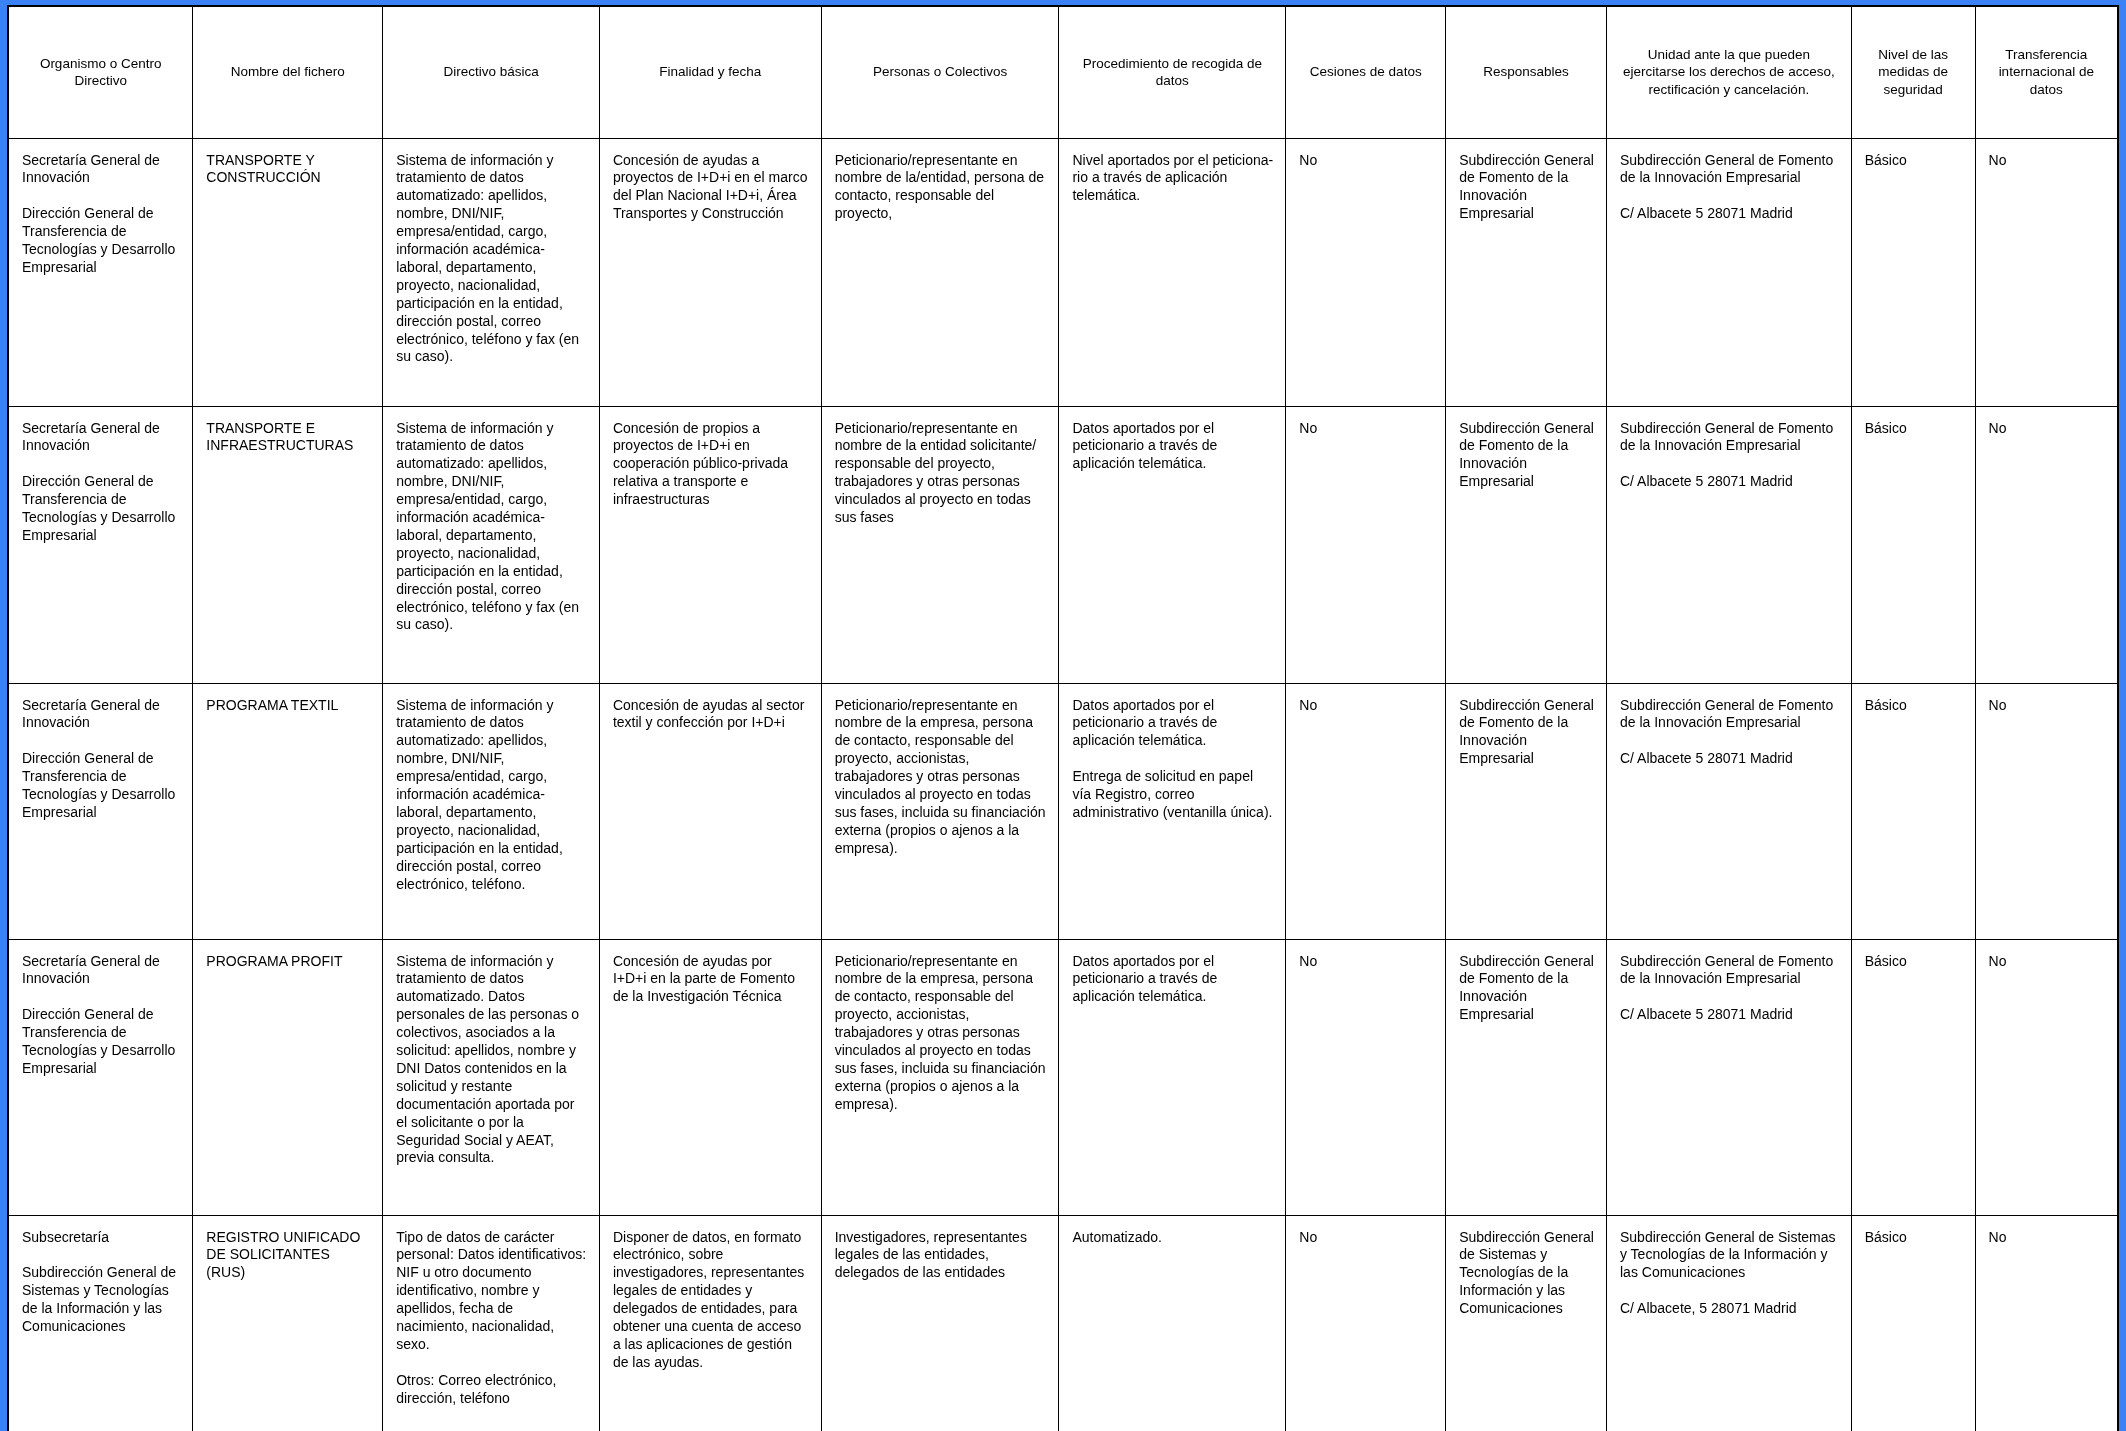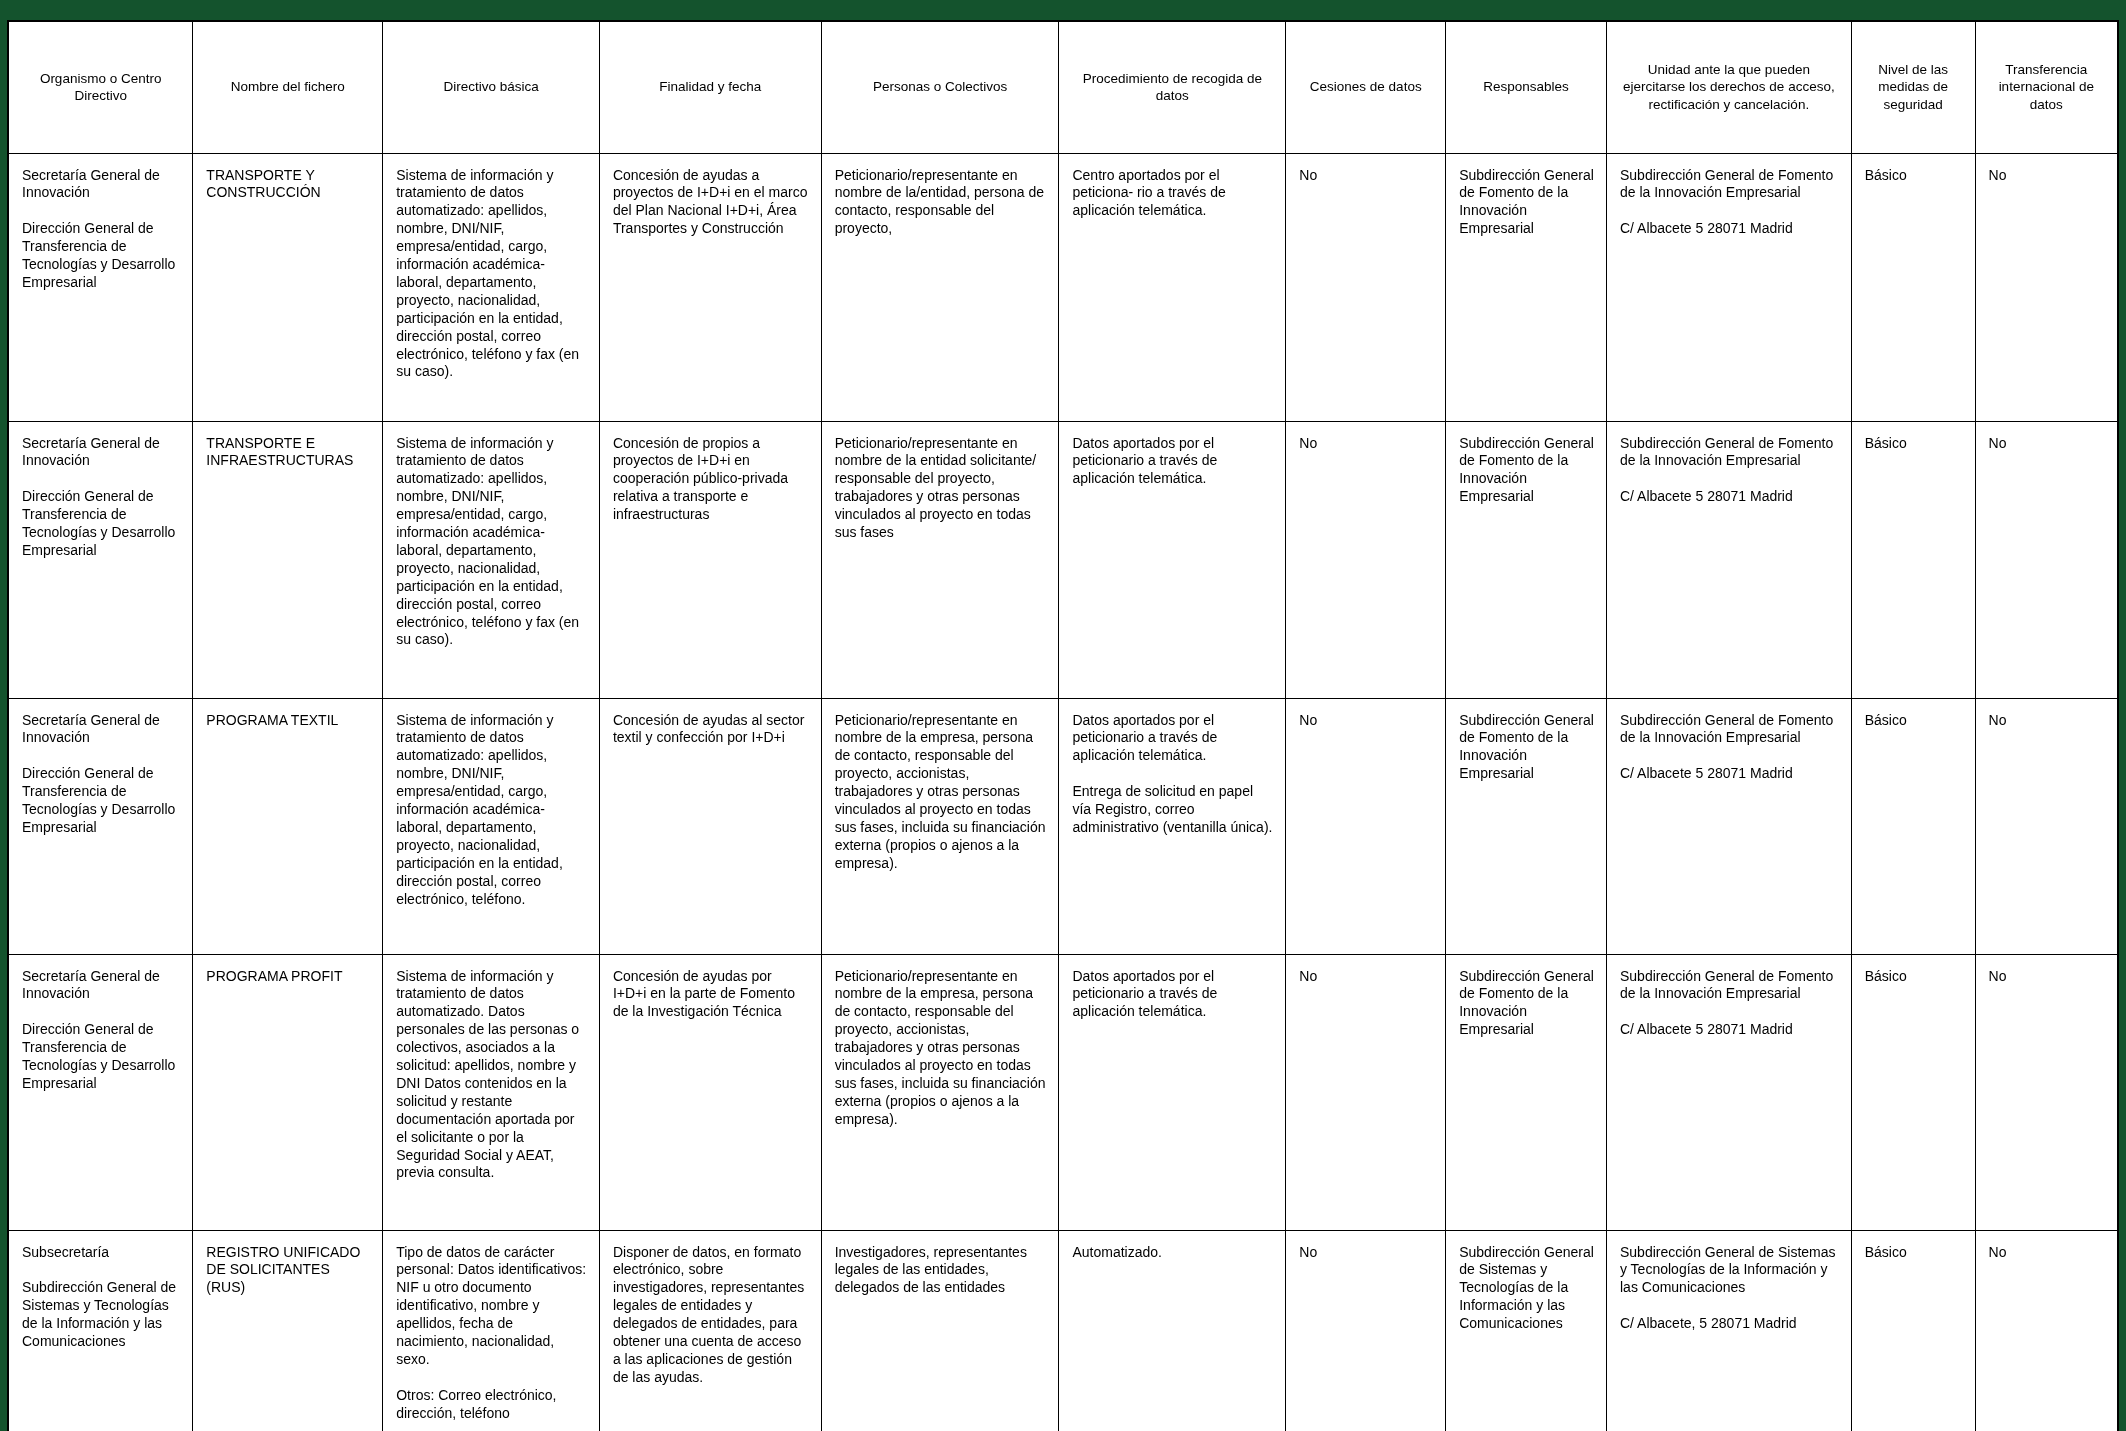--- a/index.html
+++ b/index.html
@@ -5,23 +5,23 @@
   html, body {
     margin: 0;
     padding: 0;
     background: #ffffff;
     font-family: "Liberation Sans", sans-serif;
     color: #000000;
   }
   .page {
     width: 2126px;
     height: 1431px;
-    background: #14532d;
+    background: #3b82f6;
     box-sizing: border-box;
-    padding: 20px 7px 0 7px;
+    padding: 5px 7px 0 7px;
     overflow: hidden;
   }
   table.registry {
     border-collapse: collapse;
     table-layout: fixed;
     width: 2112px;
     border: 2px solid #000000;
     background: #ffffff;
   }
   table.registry th,
@@ -90,21 +90,21 @@
     </thead>
     <tbody>
       <tr class="r0">
         <td>Secretaría General de Innovación
 
 Dirección General de Transferencia de Tecnologías y Desarrollo Empresarial</td>
         <td>TRANSPORTE Y CONSTRUCCIÓN</td>
         <td>Sistema de información y tratamiento de datos automatizado: apellidos, nombre, DNI/NIF, empresa/entidad, cargo, información académica-laboral, departamento, proyecto, nacionalidad, participación en la entidad, dirección postal, correo electrónico, teléfono y fax (en su caso).</td>
         <td>Concesión de ayudas a proyectos de I+D+i en el marco del Plan Nacional I+D+i, Área Transportes y Construcción</td>
         <td>Peticionario/representante en nombre de la/entidad, persona de contacto, responsable del proyecto,</td>
-        <td>Centro aportados por el peticiona- rio a través de aplicación telemática.</td>
+        <td>Nivel aportados por el peticiona- rio a través de aplicación telemática.</td>
         <td>No</td>
         <td>Subdirección General de Fomento de la Innovación Empresarial</td>
         <td>Subdirección General de Fomento de la Innovación Empresarial
 
 C/ Albacete 5  28071 Madrid</td>
         <td>Básico</td>
         <td>No</td>
       </tr>
       <tr class="r1">
         <td>Secretaría General de Innovación

